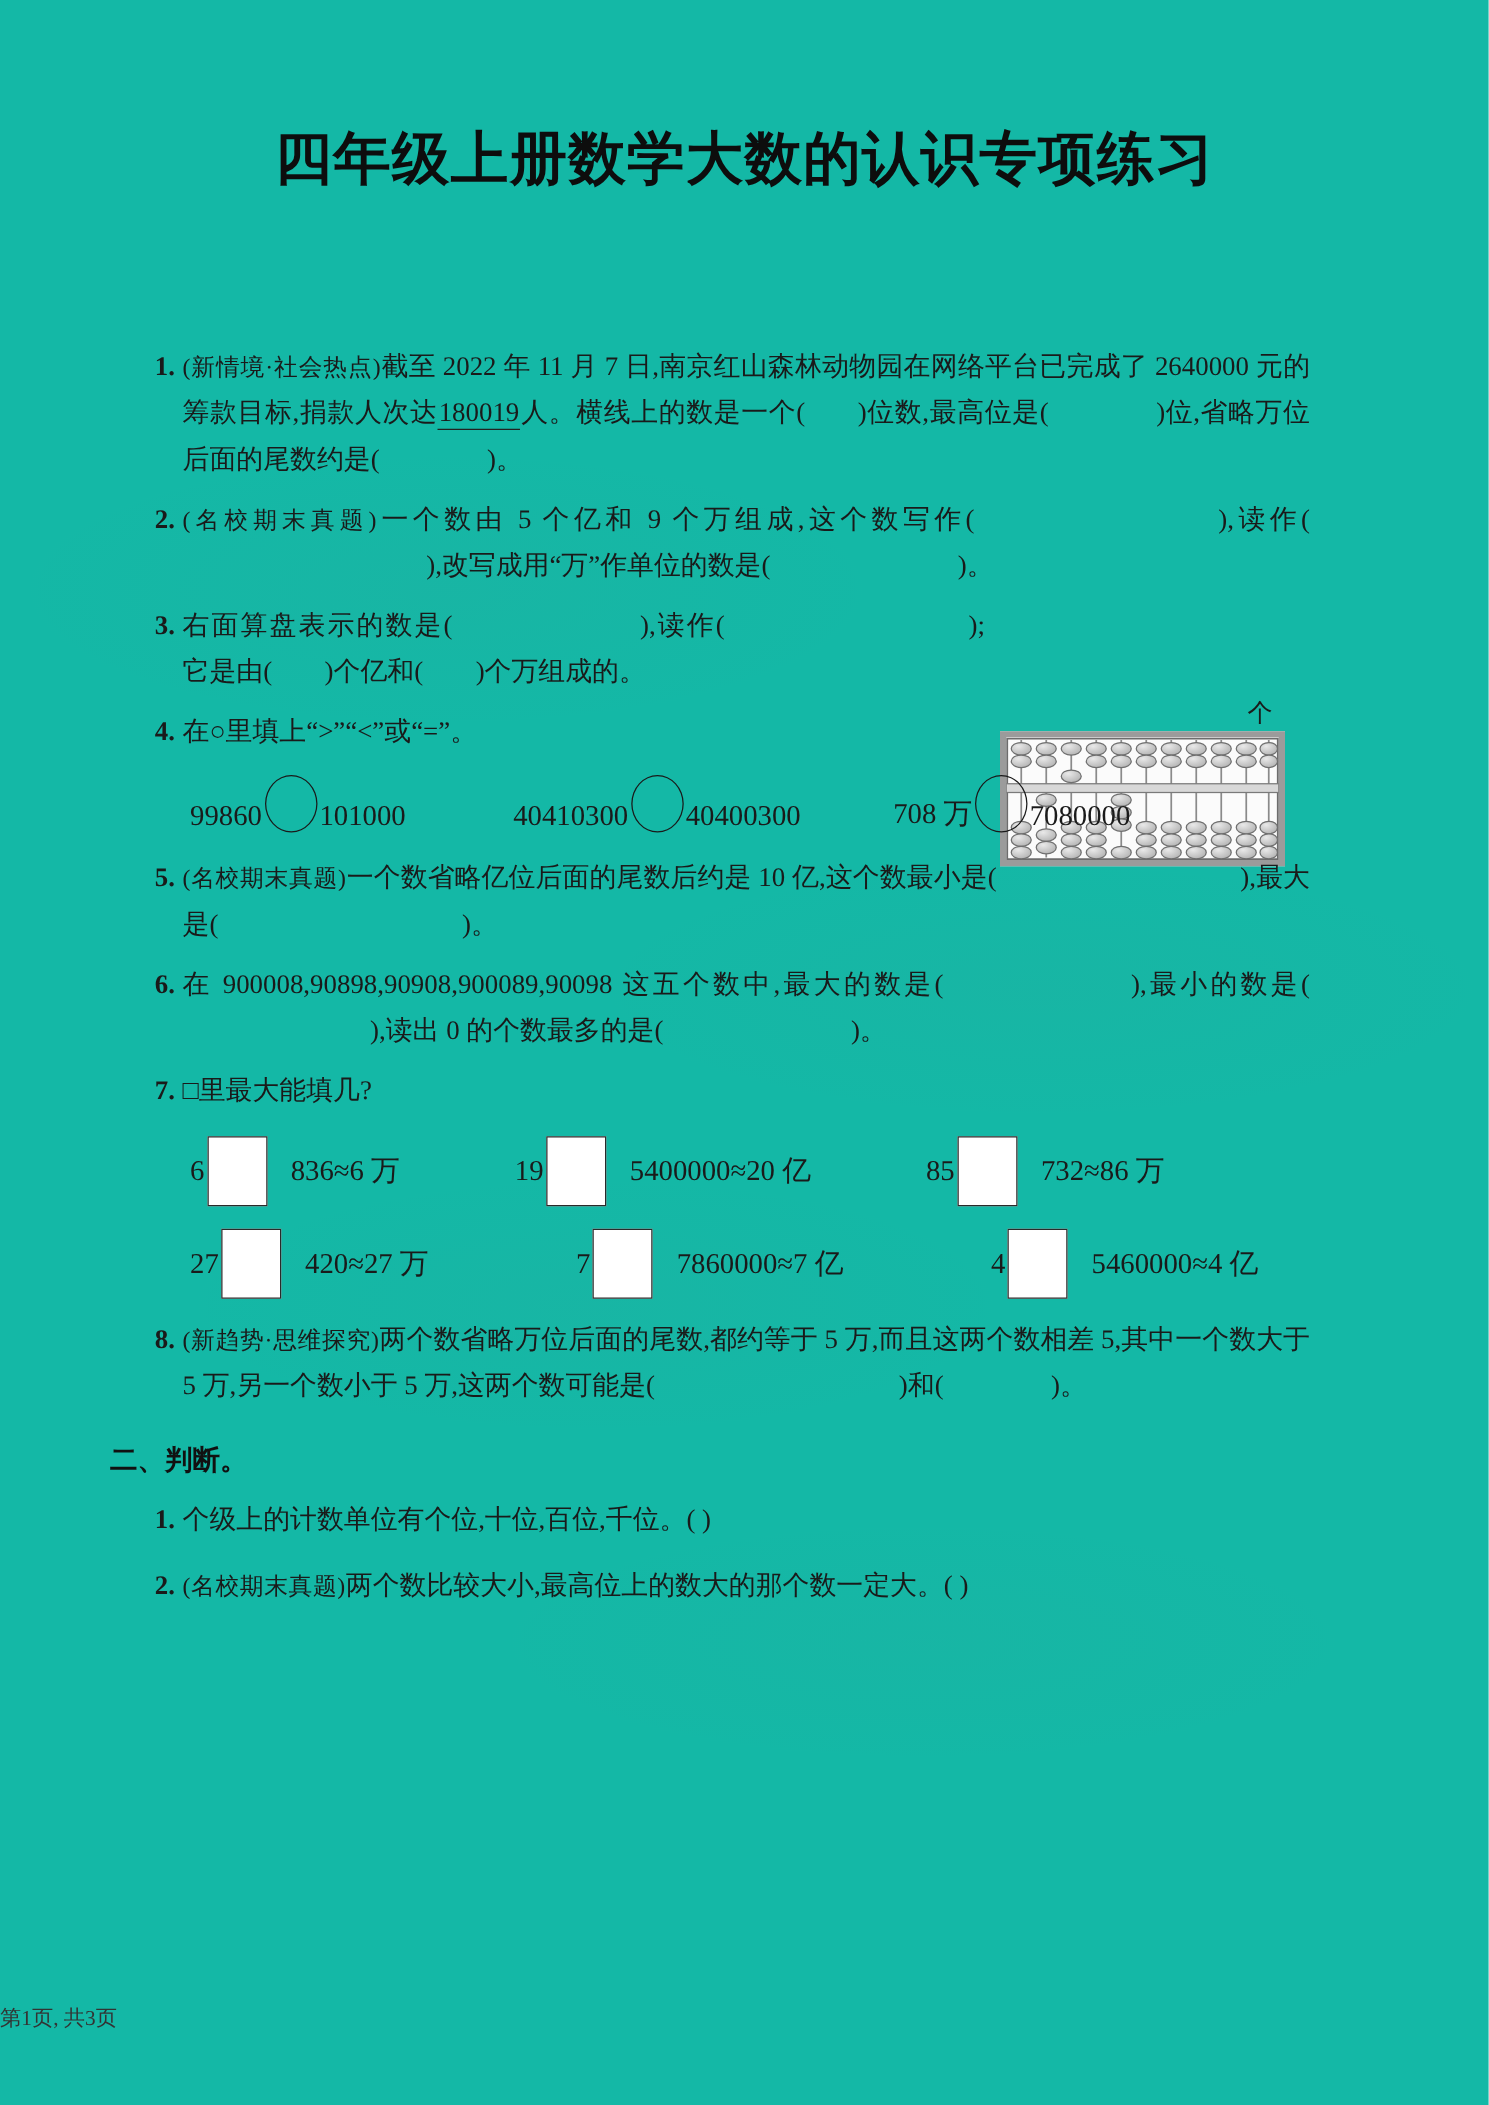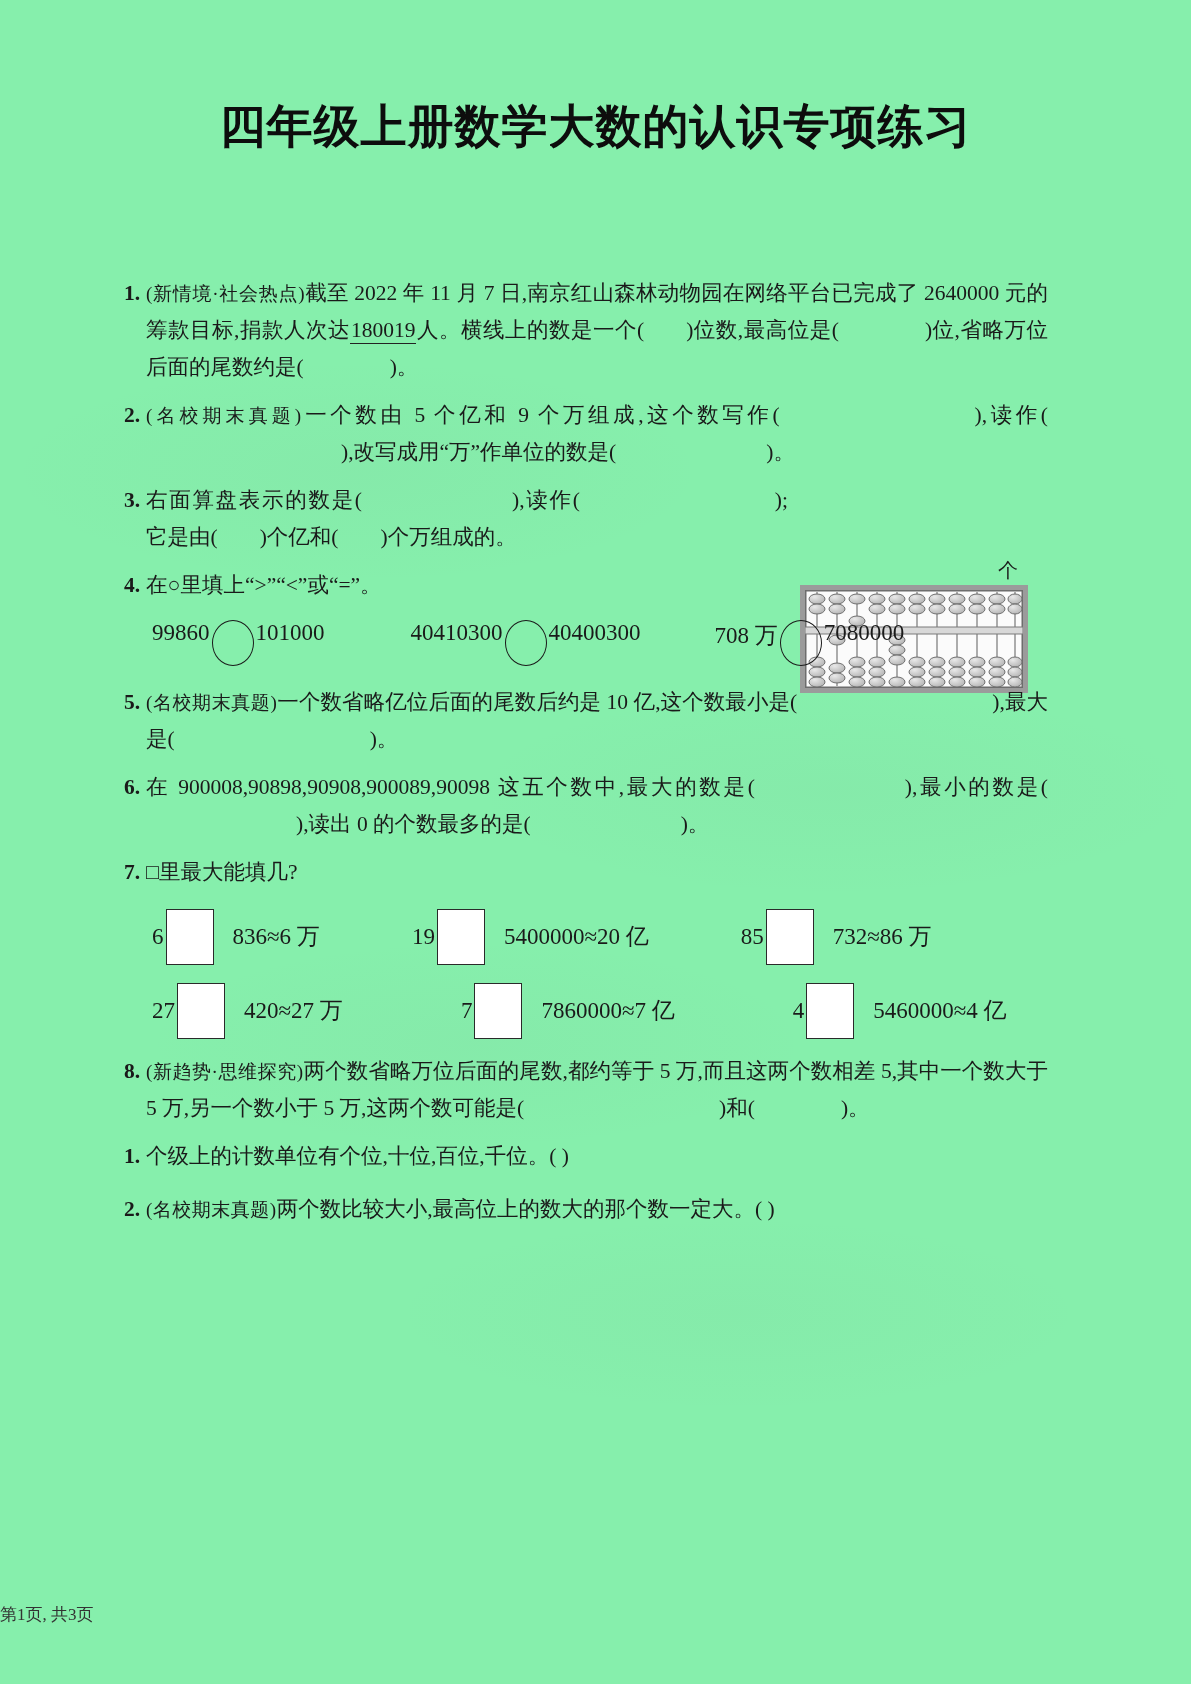--- a/index.html
+++ b/index.html
@@ -11,21 +11,21 @@
     width: 1191px;
     height: 1684px;
     position: relative;
     font-family: "Liberation Serif", "DejaVu Serif", serif;
     color: #1a1a1a;
     overflow: hidden;
   }
   .page {
     position: absolute;
     inset: 0;
-    background: #86efac;
+    background: #14b8a6;
   }
   
   .ghost {
     position: absolute;
     inset: 0;
     pointer-events: none;
     background:
       radial-gradient(ellipse 500px 160px at 30% 28%, rgba(120,120,120,0.045), rgba(255,255,255,0) 70%),
       radial-gradient(ellipse 520px 150px at 70% 47%, rgba(120,120,120,0.04), rgba(255,255,255,0) 70%),
       radial-gradient(ellipse 480px 150px at 40% 62%, rgba(120,120,120,0.04), rgba(255,255,255,0) 70%),
@@ -99,21 +99,21 @@
 
   
   .cmp-row {
     display: flex;
     align-items: center;
     margin: 16px 0 18px 64px;
     font-size: 23px;
   }
   .cmp-item {
     display: flex;
-    align-items: flex-start;
+    align-items: flex-end;
     gap: 2px;
   }
   .cmp-gap-a { width: 86px; }
   .cmp-gap-b { width: 74px; }
   .circle {
     display: inline-block;
     width: 40px;
     height: 44px;
     border: 1.8px solid #1a1a1a;
     border-radius: 50%;
@@ -401,20 +401,21 @@
       </div>
     </div>
 
     <div class="q">
       <div class="q-num">8.</div>
       <div class="q-body">
         <span class="tag">(新趋势·思维探究)</span><span>两个数省略万位后面的尾数,都约等于 5 万,而且这两个数相差 5,其中一个数大于 5 万,另一个数小于 5 万,这两个数可能是(</span><span class="blank-xl"></span><span>)和(</span><span class="blank-m"></span><span>)。</span>
       </div>
     </div>
 
+    <div class="section-head second">二、判断。</div>
 
     <div class="q tf">
       <div class="q-num">1.</div>
       <div class="q-body">
         <span>个级上的计数单位有个位,十位,百位,千位。</span>
         <span class="tf-paren">(          )</span>
       </div>
     </div>
 
     <div class="q tf">

